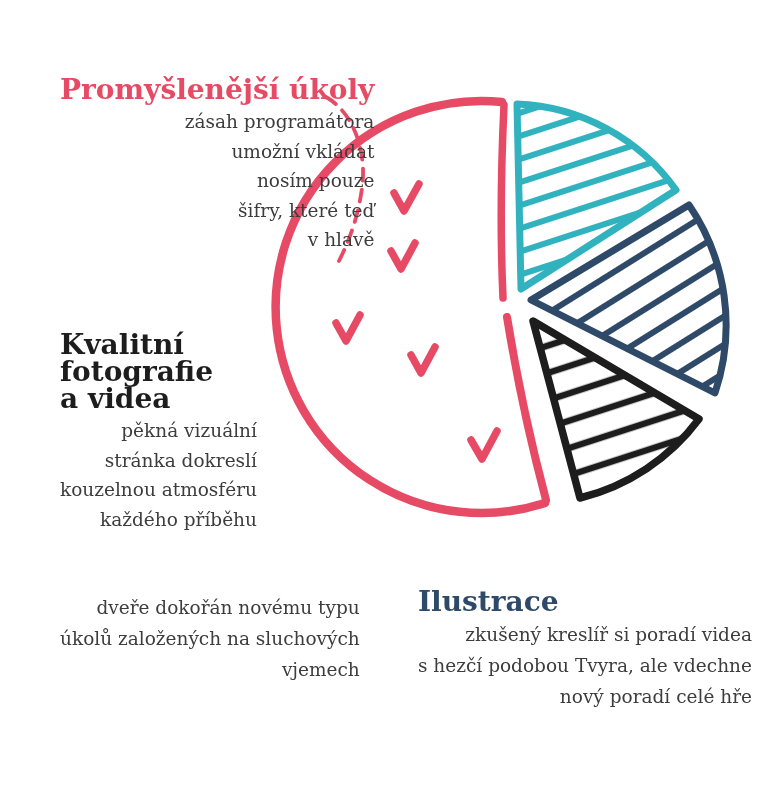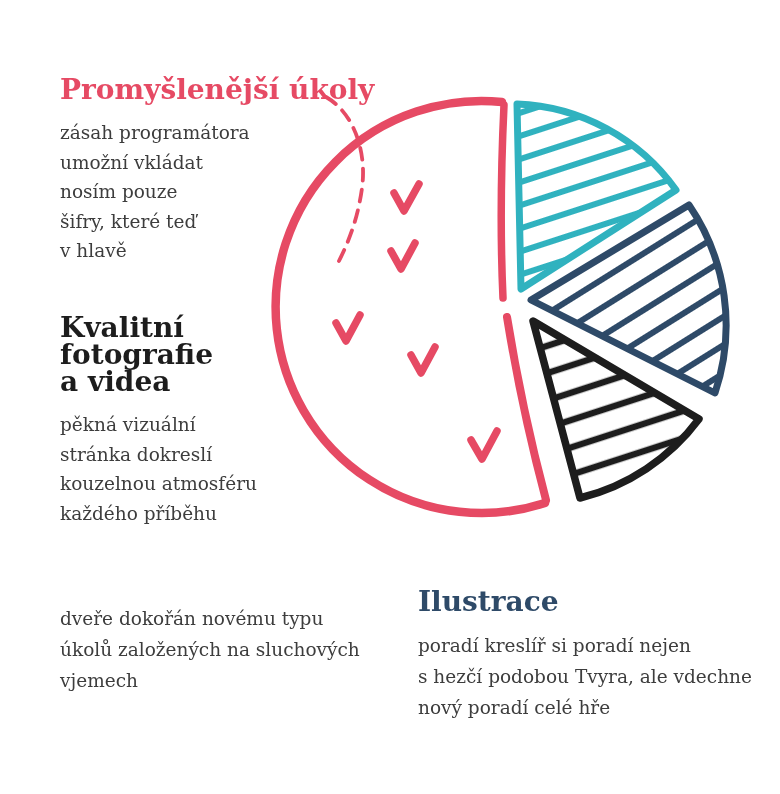--- a/index.html
+++ b/index.html
@@ -8,27 +8,27 @@
     font-family:"DejaVu Serif","Liberation Serif",serif;
   }
   .section{position:absolute;}
   .sec-title{
     font-size:28px;font-weight:bold;line-height:27px;letter-spacing:0;
   }
   .sec-title.pink{color:#e64a64;}
   .sec-title.black{color:#1d1d1d;}
   .sec-title.teal{color:#29aebc;}
   .sec-title.navy{color:#2e4a68;}
-  .sec-body{margin-top:15px;}
+  .sec-body{margin-top:4px;text-align:right;}
   .sec-body div{
     font-size:18.5px;color:#3d3d3d;line-height:29.5px;white-space:nowrap;
   }
   .bottom .sec-body div{line-height:31px;}
   #sec1{left:60px;top:76px;}
-  #sec2{left:60px;top:314px;}
+  #sec2{left:60px;top:331px;}
   #sec3{left:60px;top:588px;}
   #sec4{left:418px;top:588px;}
   #pie-svg{position:absolute;left:0;top:0;}
   .stroke-pink{stroke:#e64a64;}
   .stroke-teal{stroke:#30b2bf;}
   .stroke-navy{stroke:#2e4a68;}
   .stroke-black{stroke:#1d1d1d;}
 </style>
 </head>
 <body>
@@ -98,17 +98,17 @@
   <div class="sec-body">
     <div>dveře dokořán novému typu</div>
     <div>úkolů založených na sluchových</div>
     <div>vjemech</div>
   </div>
 </div>
 
 <div class="section bottom" id="sec4">
   <div class="sec-title navy">Ilustrace</div>
   <div class="sec-body">
-    <div>poradí kreslíř si poradí nejen</div>
+    <div>zkušený kreslíř si poradí videa</div>
     <div>s hezčí podobou Tvyra, ale vdechne</div>
     <div>nový poradí celé hře</div>
   </div>
 </div>
 
 </body></html>

